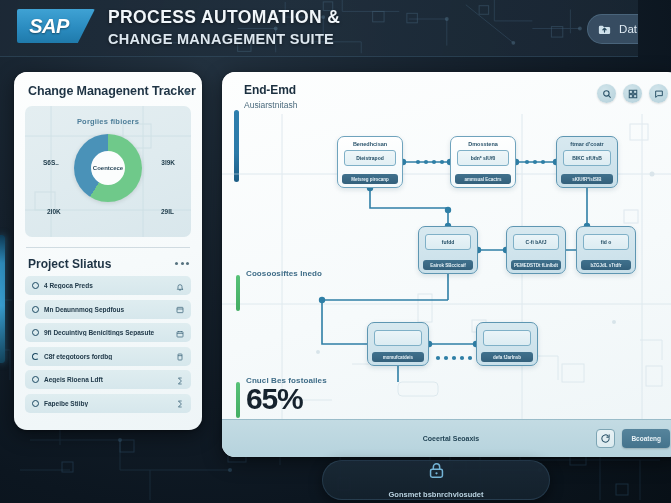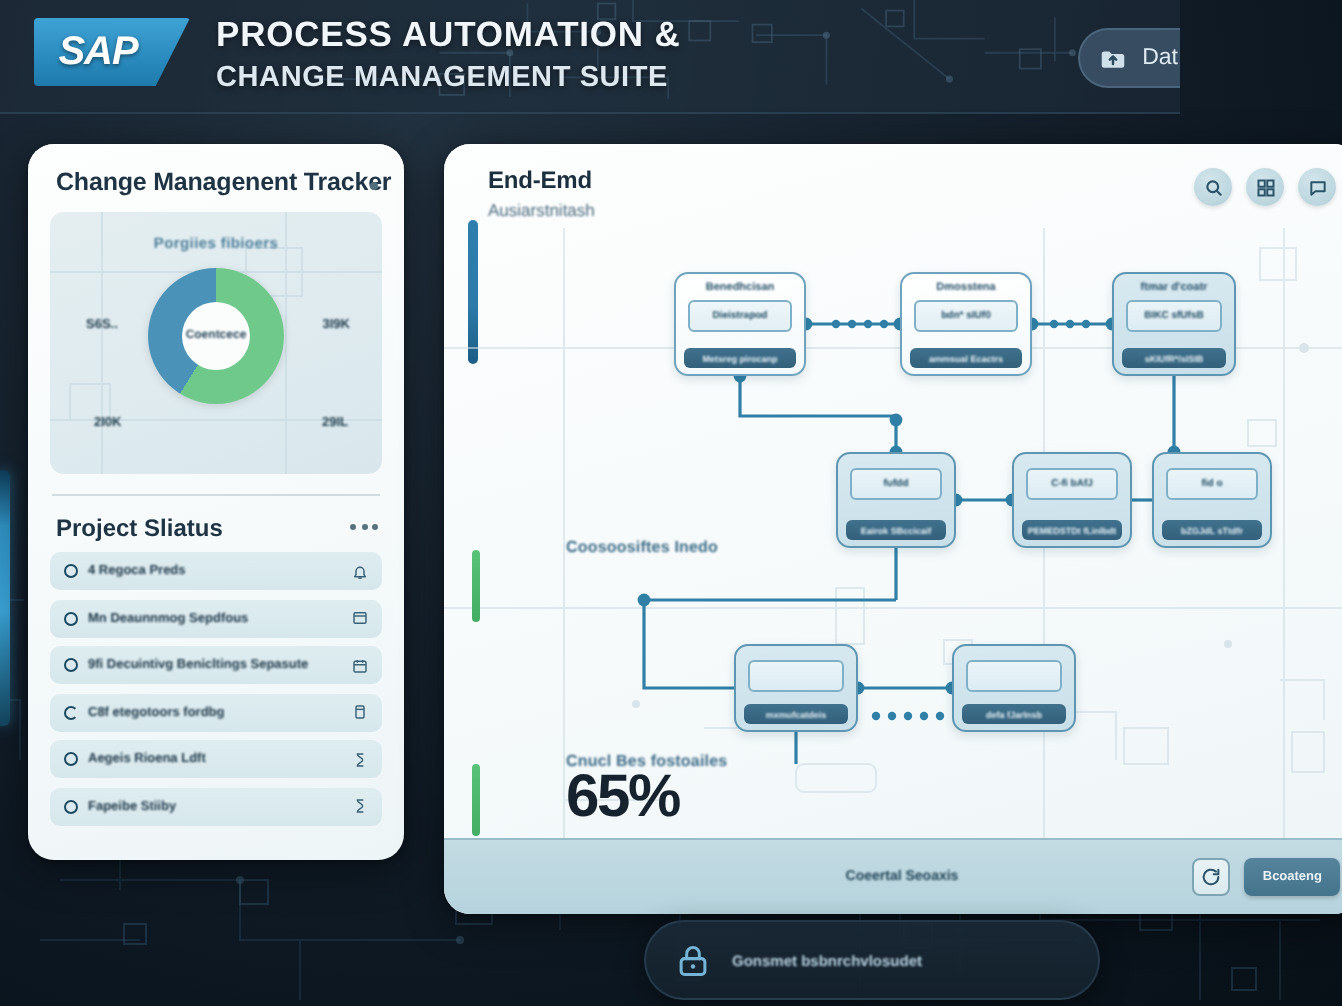--- a/index.html
+++ b/index.html
@@ -33,21 +33,21 @@
     width: 5px; height: 128px;
     background: linear-gradient(180deg, #0e3c58 0%, #2f8fc0 22%, #3aa2d6 55%, #14465f 100%);
     border-radius: 0 3px 3px 0;
     box-shadow: 0 0 7px rgba(60,160,210,.5);
   }
 
   
   .header {
     position: absolute;
     left: 0; top: 0;
-    width: 590px; height: 57px;
+    width: 638px; height: 57px;
     background:
       linear-gradient(100deg, rgba(28,41,54,.96) 0%, rgba(32,47,61,.93) 45%, rgba(24,37,50,.97) 100%);
     border-bottom: 1px solid rgba(90,140,175,.22);
     overflow: hidden;
     text-decoration: underline;
   }
   .header-circuit { position: absolute; inset: 0; opacity: .45; }
   .sap-logo {
     position: absolute;
     left: 17px; top: 9px;
@@ -262,21 +262,21 @@
   }
 
   .diagram {
     position: absolute;
     left: 0; top: 42px; right: 0; bottom: 38px;
     overflow: hidden;
   }
   .diagram-bg { position: absolute; inset: 0; opacity: .6; }
 
   
-  .kpi { position: absolute; display: flex; align-items: flex-start; gap: 37px; }
+  .kpi { position: absolute; display: flex; align-items: flex-start; }
   .kpi .bar {
     width: 4px; height: 36px;
     background: linear-gradient(180deg, #57c278 0%, #43ad63 100%);
     border-radius: 2px; margin-right: 6px; margin-top: 6px;
   }
   .kpi .lbl {
     color: #3f6d88; font-size: 8px; font-weight: bold;
     filter: blur(.5px); letter-spacing: .1px;
     margin-bottom: -2px;
   }
@@ -372,20 +372,21 @@
     left: 322px; top: 460px;
     width: 228px; height: 40px;
     background: linear-gradient(180deg, rgba(26,41,54,.95) 0%, rgba(20,33,45,.95) 100%);
     border: 1px solid rgba(95,145,180,.2);
     border-radius: 20px;
     display: flex; align-items: center;
     padding: 0 14px;
     gap: 10px;
     box-shadow: 0 4px 14px rgba(0,0,0,.45);
     overflow: hidden;
+    flex-direction: column;
   }
   .footer-pill .lock { flex: 0 0 auto; }
   .footer-pill .ft { display: flex; flex-direction: column; gap: 2px; }
   .footer-pill .ft .l1 {
     color: #b9d2e0; font-size: 7.5px; font-weight: bold; filter: blur(.5px);
     white-space: nowrap;
   }
   .footer-pill .ft .l2 {
     color: #9cbdd0; font-size: 7.5px; filter: blur(.55px);
     white-space: nowrap;

